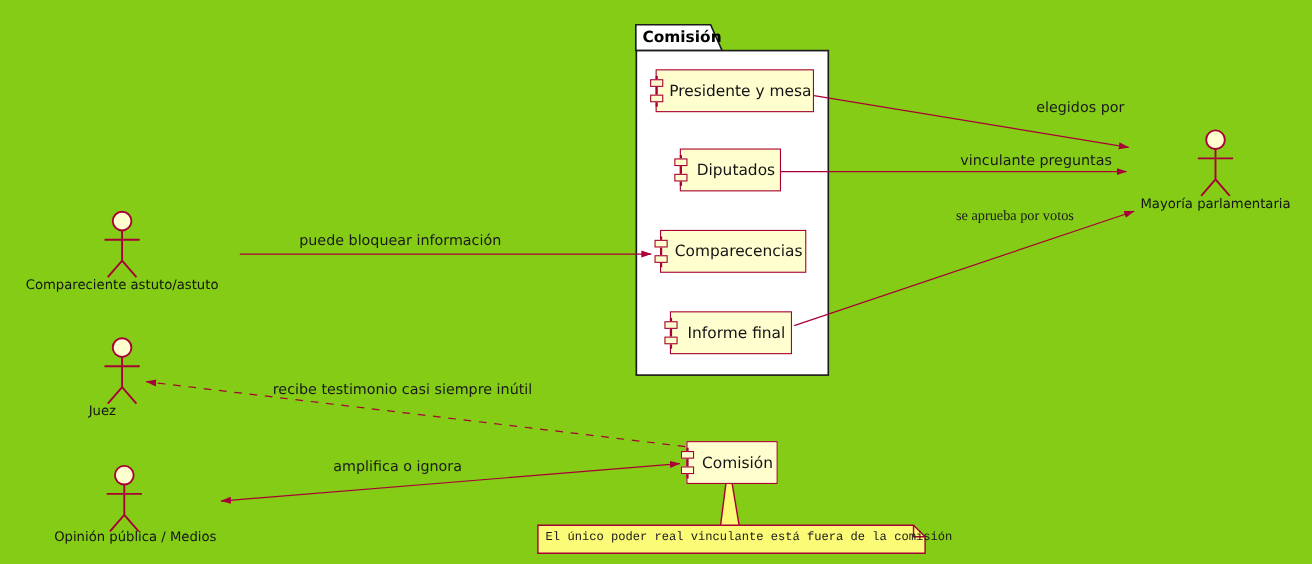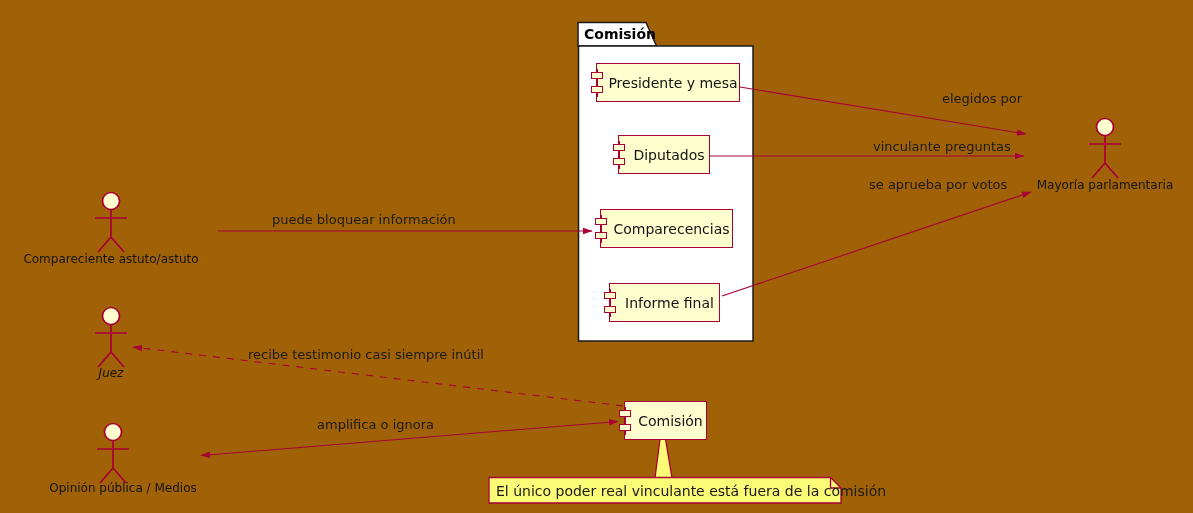--- a/index.html
+++ b/index.html
@@ -1,17 +1,17 @@
 <!DOCTYPE html>
 <html><head>
 <meta charset="utf-8">
 <style>
   html,body { margin:0; padding:0; background:#ffffff; }
   .canvas {
-    position:relative; width:1193px; height:513px; background:#a16207;
+    position:relative; width:1193px; height:513px; background:#84cc16;
     font-family:"DejaVu Sans", sans-serif; overflow:hidden;
   }
   .shapes { position:absolute; left:0; top:0; width:1193px; height:513px; }
 
   .component {
     position:absolute; box-sizing:border-box;
     background:#FEFECE; border:1.5px solid #A80036;
     display:flex; align-items:center; justify-content:center;
     padding-left:10px; font-size:14px; color:#141414;
   }
@@ -21,21 +21,21 @@
                 background:#A80036; }
   .cicon .ctab { position:absolute; left:0; width:12px; height:7px;
                  background:#FEFECE; border:1.3px solid #A80036; box-sizing:border-box; }
   .ctab.t1 { top:3px; } .ctab.t2 { top:17.5px; }
 
   .pkg-title   { position:absolute; font-size:14px; font-weight:bold; color:#000;
                  white-space:nowrap; }
   .edge-label  { position:absolute; font-size:13px; color:#1a1a1a; white-space:nowrap; }
   .actor-label { position:absolute; font-size:12px; color:#141414; white-space:nowrap;
                  transform:translateX(-50%); }
-  .note-text   { position:absolute; font-size:14px; color:#1a1a1a; white-space:nowrap; }
+  .note-text   { position:absolute; font-size:11px; color:#1a1a1a; white-space:nowrap;font-family:Liberation Mono, monospace; }
 
   .head  { fill:#FEFECE; stroke:#A80036; stroke-width:1.7; }
   .limbs { fill:none; stroke:#A80036; stroke-width:1.7; }
   .edge  { stroke:#A80036; stroke-width:1.1; fill:none; }
   .frame { fill:#ffffff; stroke:#1b1b1b; stroke-width:1.5; }
   .notefill { fill:#FBFB77; stroke:#A80036; stroke-width:1.3; }
 </style>
 </head>
 <body>
 
@@ -125,25 +125,25 @@
     <span class="cicon">
         <span class="bar"></span>
         <span class="ctab t1"></span>
         <span class="ctab t2"></span>
       </span>
     <span>Comisión</span>
   </div>
 
   <div class="edge-label" style="left:898px; top:91px;margin-left:44px;">elegidos por</div>
   <div class="edge-label" style="left:873px; top:139px;">vinculante preguntas</div>
-  <div class="edge-label" style="left:869px; top:177px;">se aprueba por votos</div>
+  <div class="edge-label" style="left:869px; top:188px;font-family:Liberation Serif, serif;">se aprueba por votos</div>
   <div class="edge-label" style="left:272px; top:212px;">puede bloquear información</div>
   <div class="edge-label" style="left:248px; top:347px;">recibe testimonio casi siempre inútil</div>
-  <div class="edge-label" style="left:303px; top:417px;margin-left:14px;">amplifica o ignora</div>
+  <div class="edge-label" style="left:303px; top:417px;">amplifica o ignora</div>
 
   <div class="actor-label" style="left:111px; top:252px;">Compareciente astuto/astuto</div>
-  <div class="actor-label" style="left:111px; top:366px;font-style:italic;">Juez</div>
+  <div class="actor-label" style="left:93px; top:366px;">Juez</div>
   <div class="actor-label" style="left:123px; top:481px;">Opinión pública / Medios</div>
   <div class="actor-label" style="left:1105px; top:178px;">Mayoría parlamentaria</div>
 
   <div class="note-text" style="left:496px; top:483px;">El único poder real vinculante está fuera de la comisión</div>
 
 </div>
 
 </body></html>

